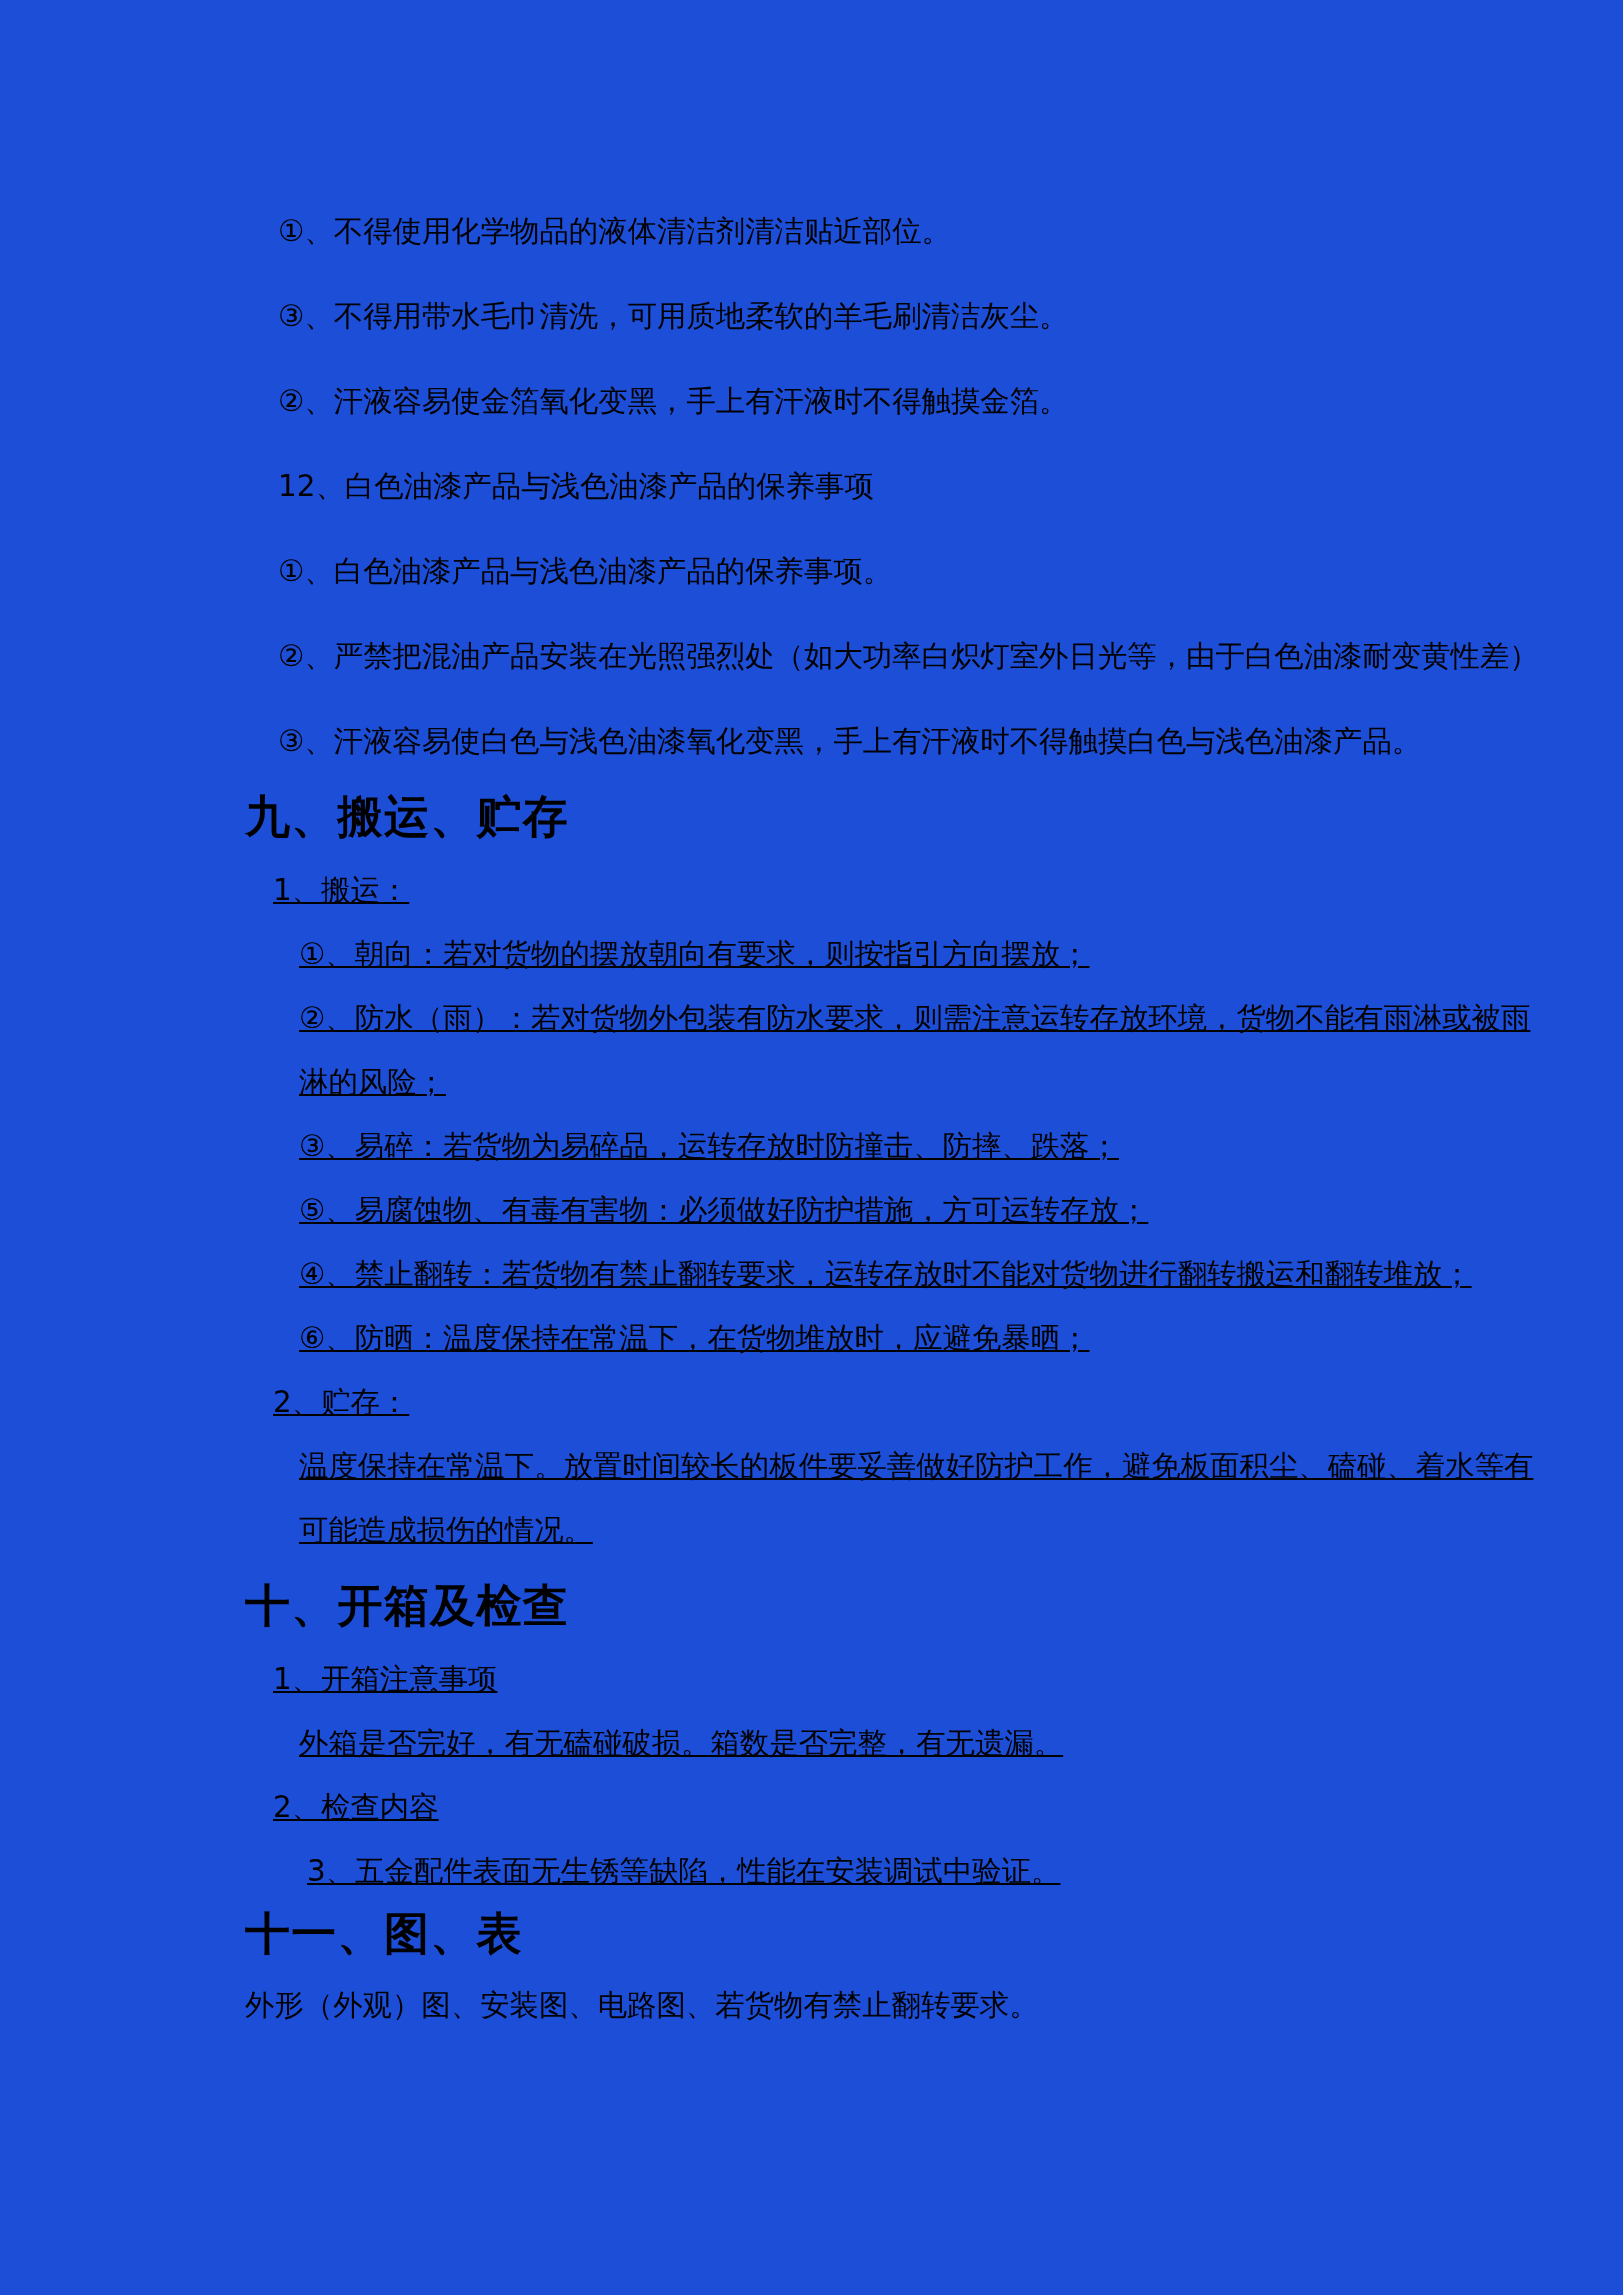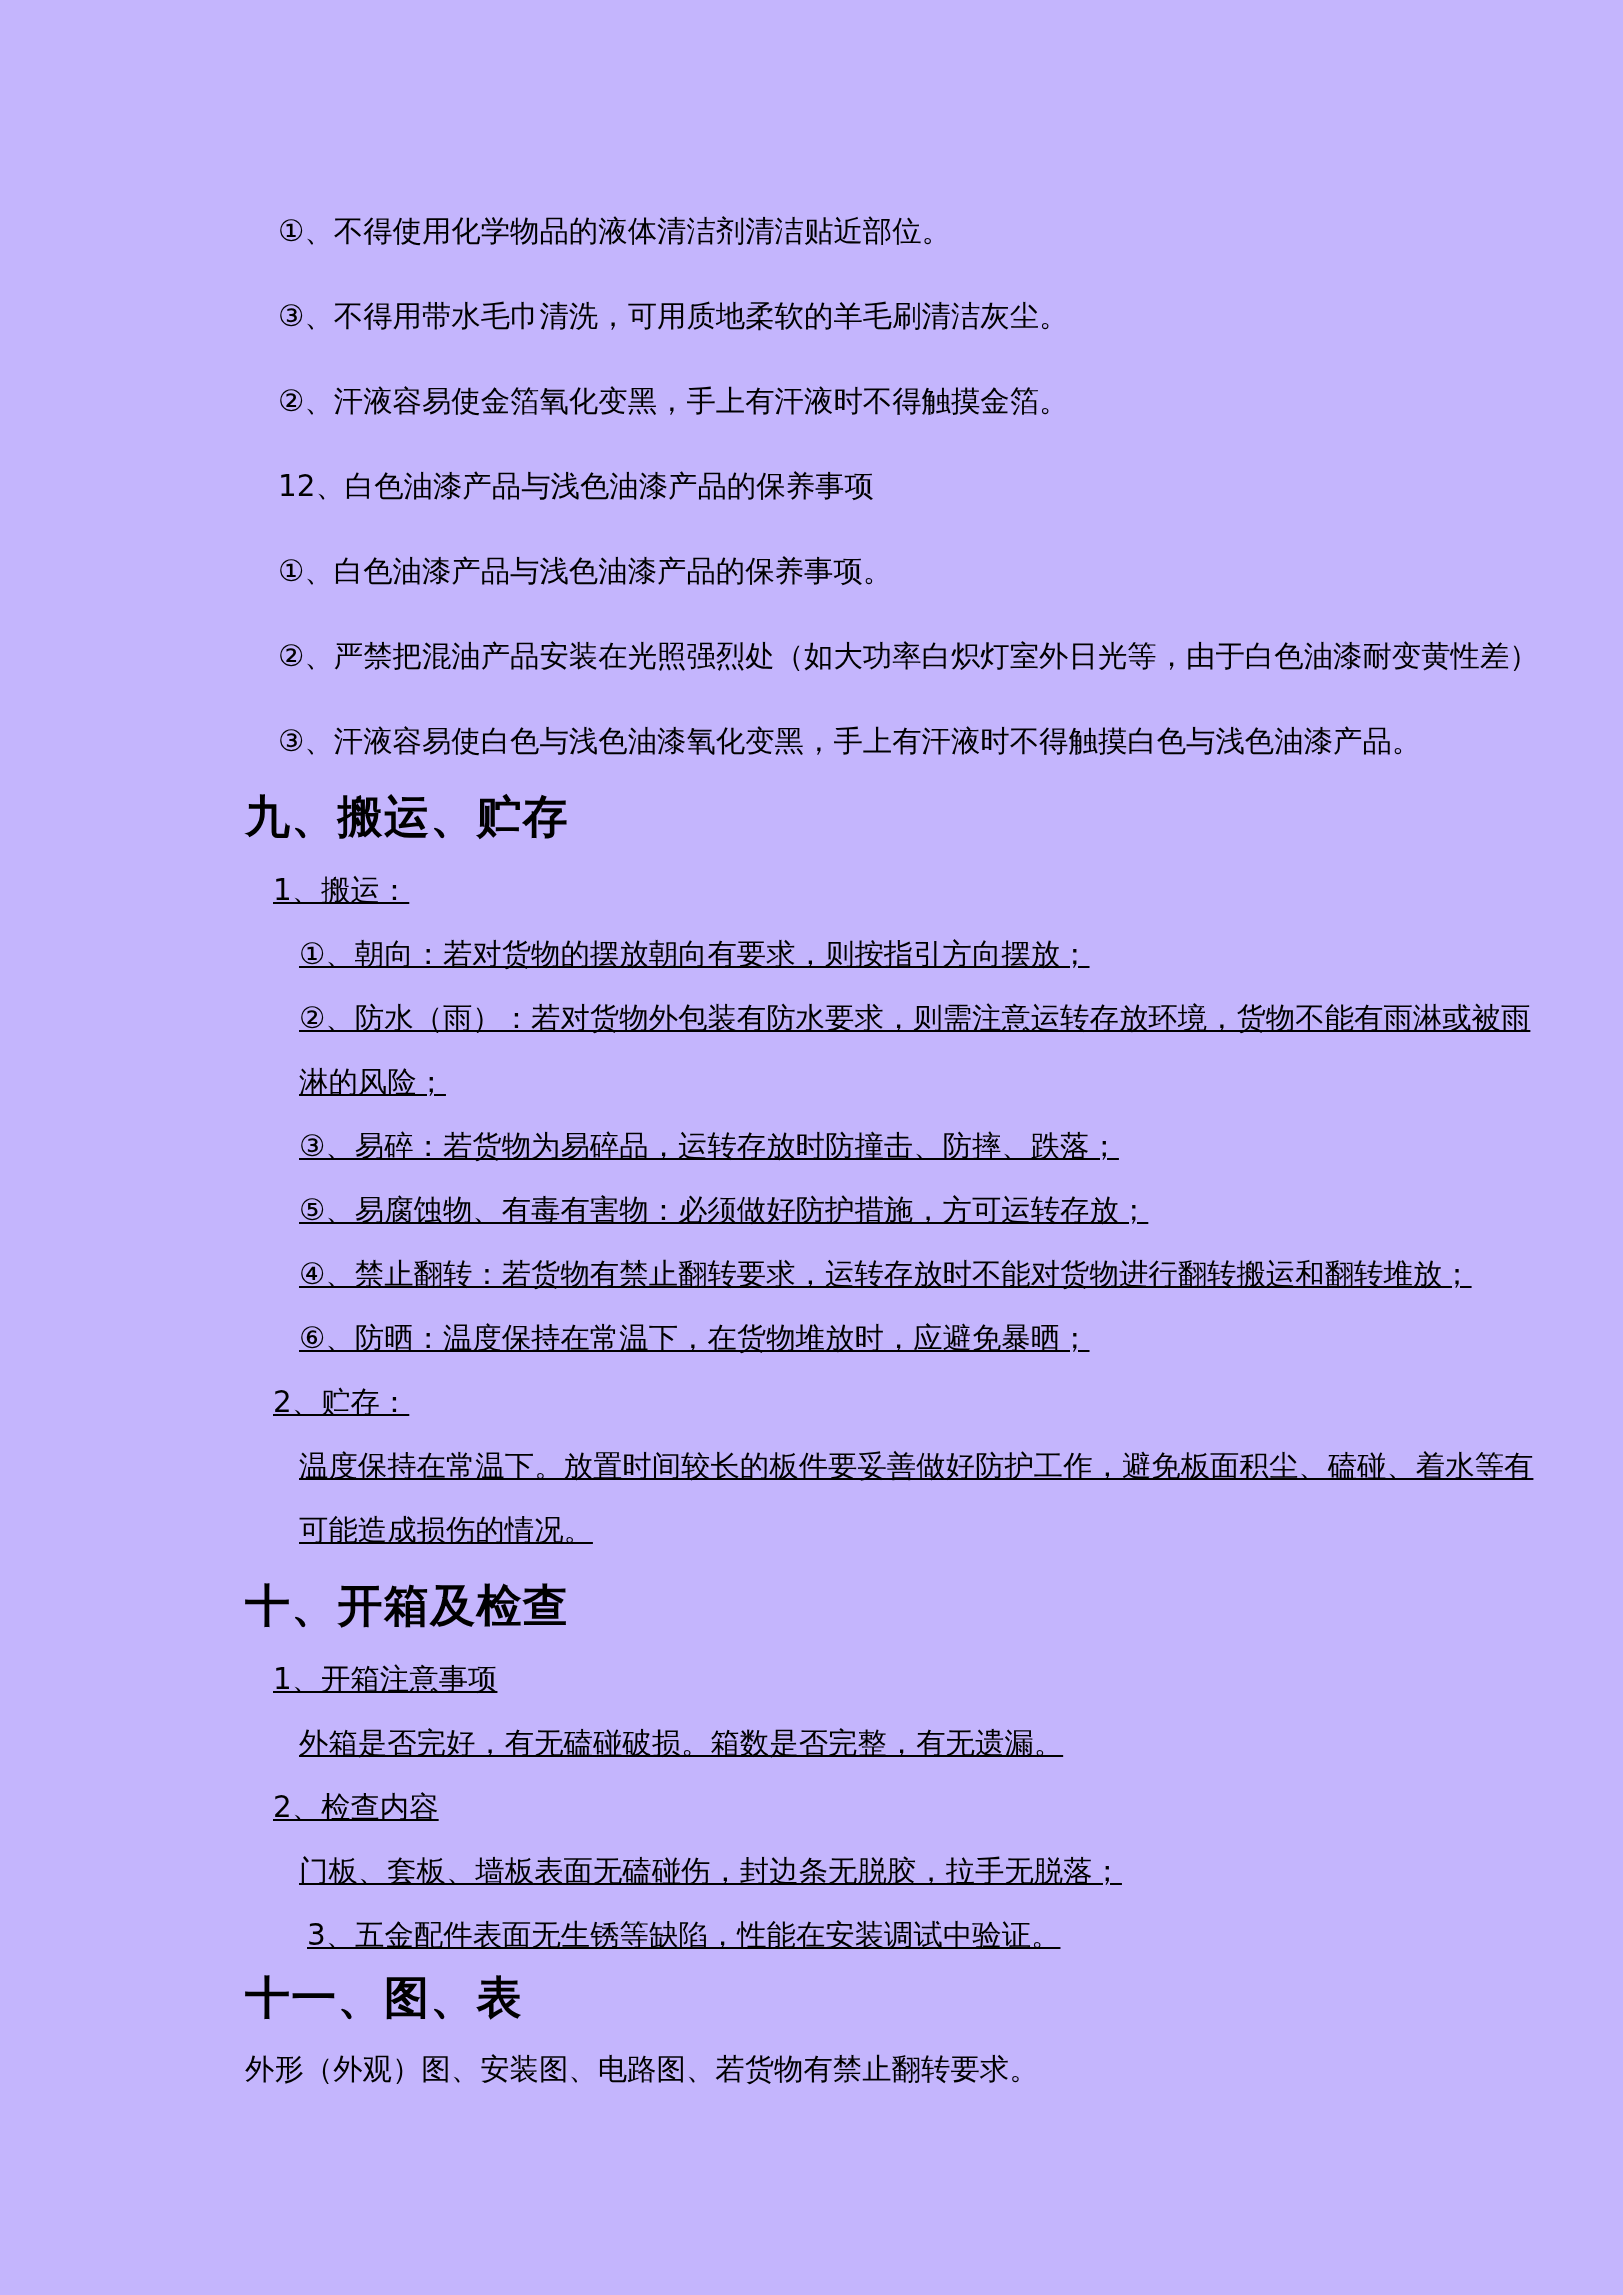--- a/index.html
+++ b/index.html
@@ -1,20 +1,20 @@
 <!DOCTYPE html>
 <html style="font-size:10.5px"><head>
 <meta charset="utf-8">
 <style>
   html,body{margin:0;padding:0;background:#888;}
   .page{
     position:relative;
     width:1623px;height:2295px;
     margin:0 auto;
-    background:#c4b5fd;
+    background:#1d4ed8;
     overflow:hidden;
     font-family:"DejaVu Sans","Liberation Sans",sans-serif;
     color:#000000;
   }
   .col{position:absolute;left:245px;top:0;width:1378px;}
   .line{font-size:29.4px;line-height:33px;white-space:nowrap;}
   .hdr{font-size:45px;line-height:52px;font-weight:700;white-space:nowrap;letter-spacing:1.3px;}
   
   .ind-a{padding-left:33px;}   
   .ind-n{padding-left:28px;}   
@@ -52,21 +52,20 @@
     <div class="line ind-c gb">④、禁止翻转：若货物有禁止翻转要求，运转存放时不能对货物进行翻转搬运和翻转堆放；</div>
     <div class="line ind-c gb">⑥、防晒：温度保持在常温下，在货物堆放时，应避免暴晒；</div>
     <div class="line ind-n gb">2、贮存：</div>
     <div class="line ind-c gb">温度保持在常温下。放置时间较长的板件要妥善做好防护工作，避免板面积尘、磕碰、着水等有</div>
     <div class="line ind-c gb">可能造成损伤的情况。</div>
 
     <div class="hdr gh">十、开箱及检查</div>
     <div class="line ind-n gb">1、开箱注意事项</div>
     <div class="line ind-c gb">外箱是否完好，有无磕碰破损。箱数是否完整，有无遗漏。</div>
     <div class="line ind-n gb">2、检查内容</div>
-    <div class="line ind-c gb">门板、套板、墙板表面无磕碰伤，封边条无脱胶，拉手无脱落；</div>
     <div class="line ind-c5 gb">3、五金配件表面无生锈等缺陷，性能在安装调试中验证。</div>
 
     <div class="hdr gh3">十一、图、表</div>
     <div class="line gd">外形（外观）图、安装图、电路图、若货物有禁止翻转要求。</div>
 
   </div>
 </div>
 
 
 </body></html>

